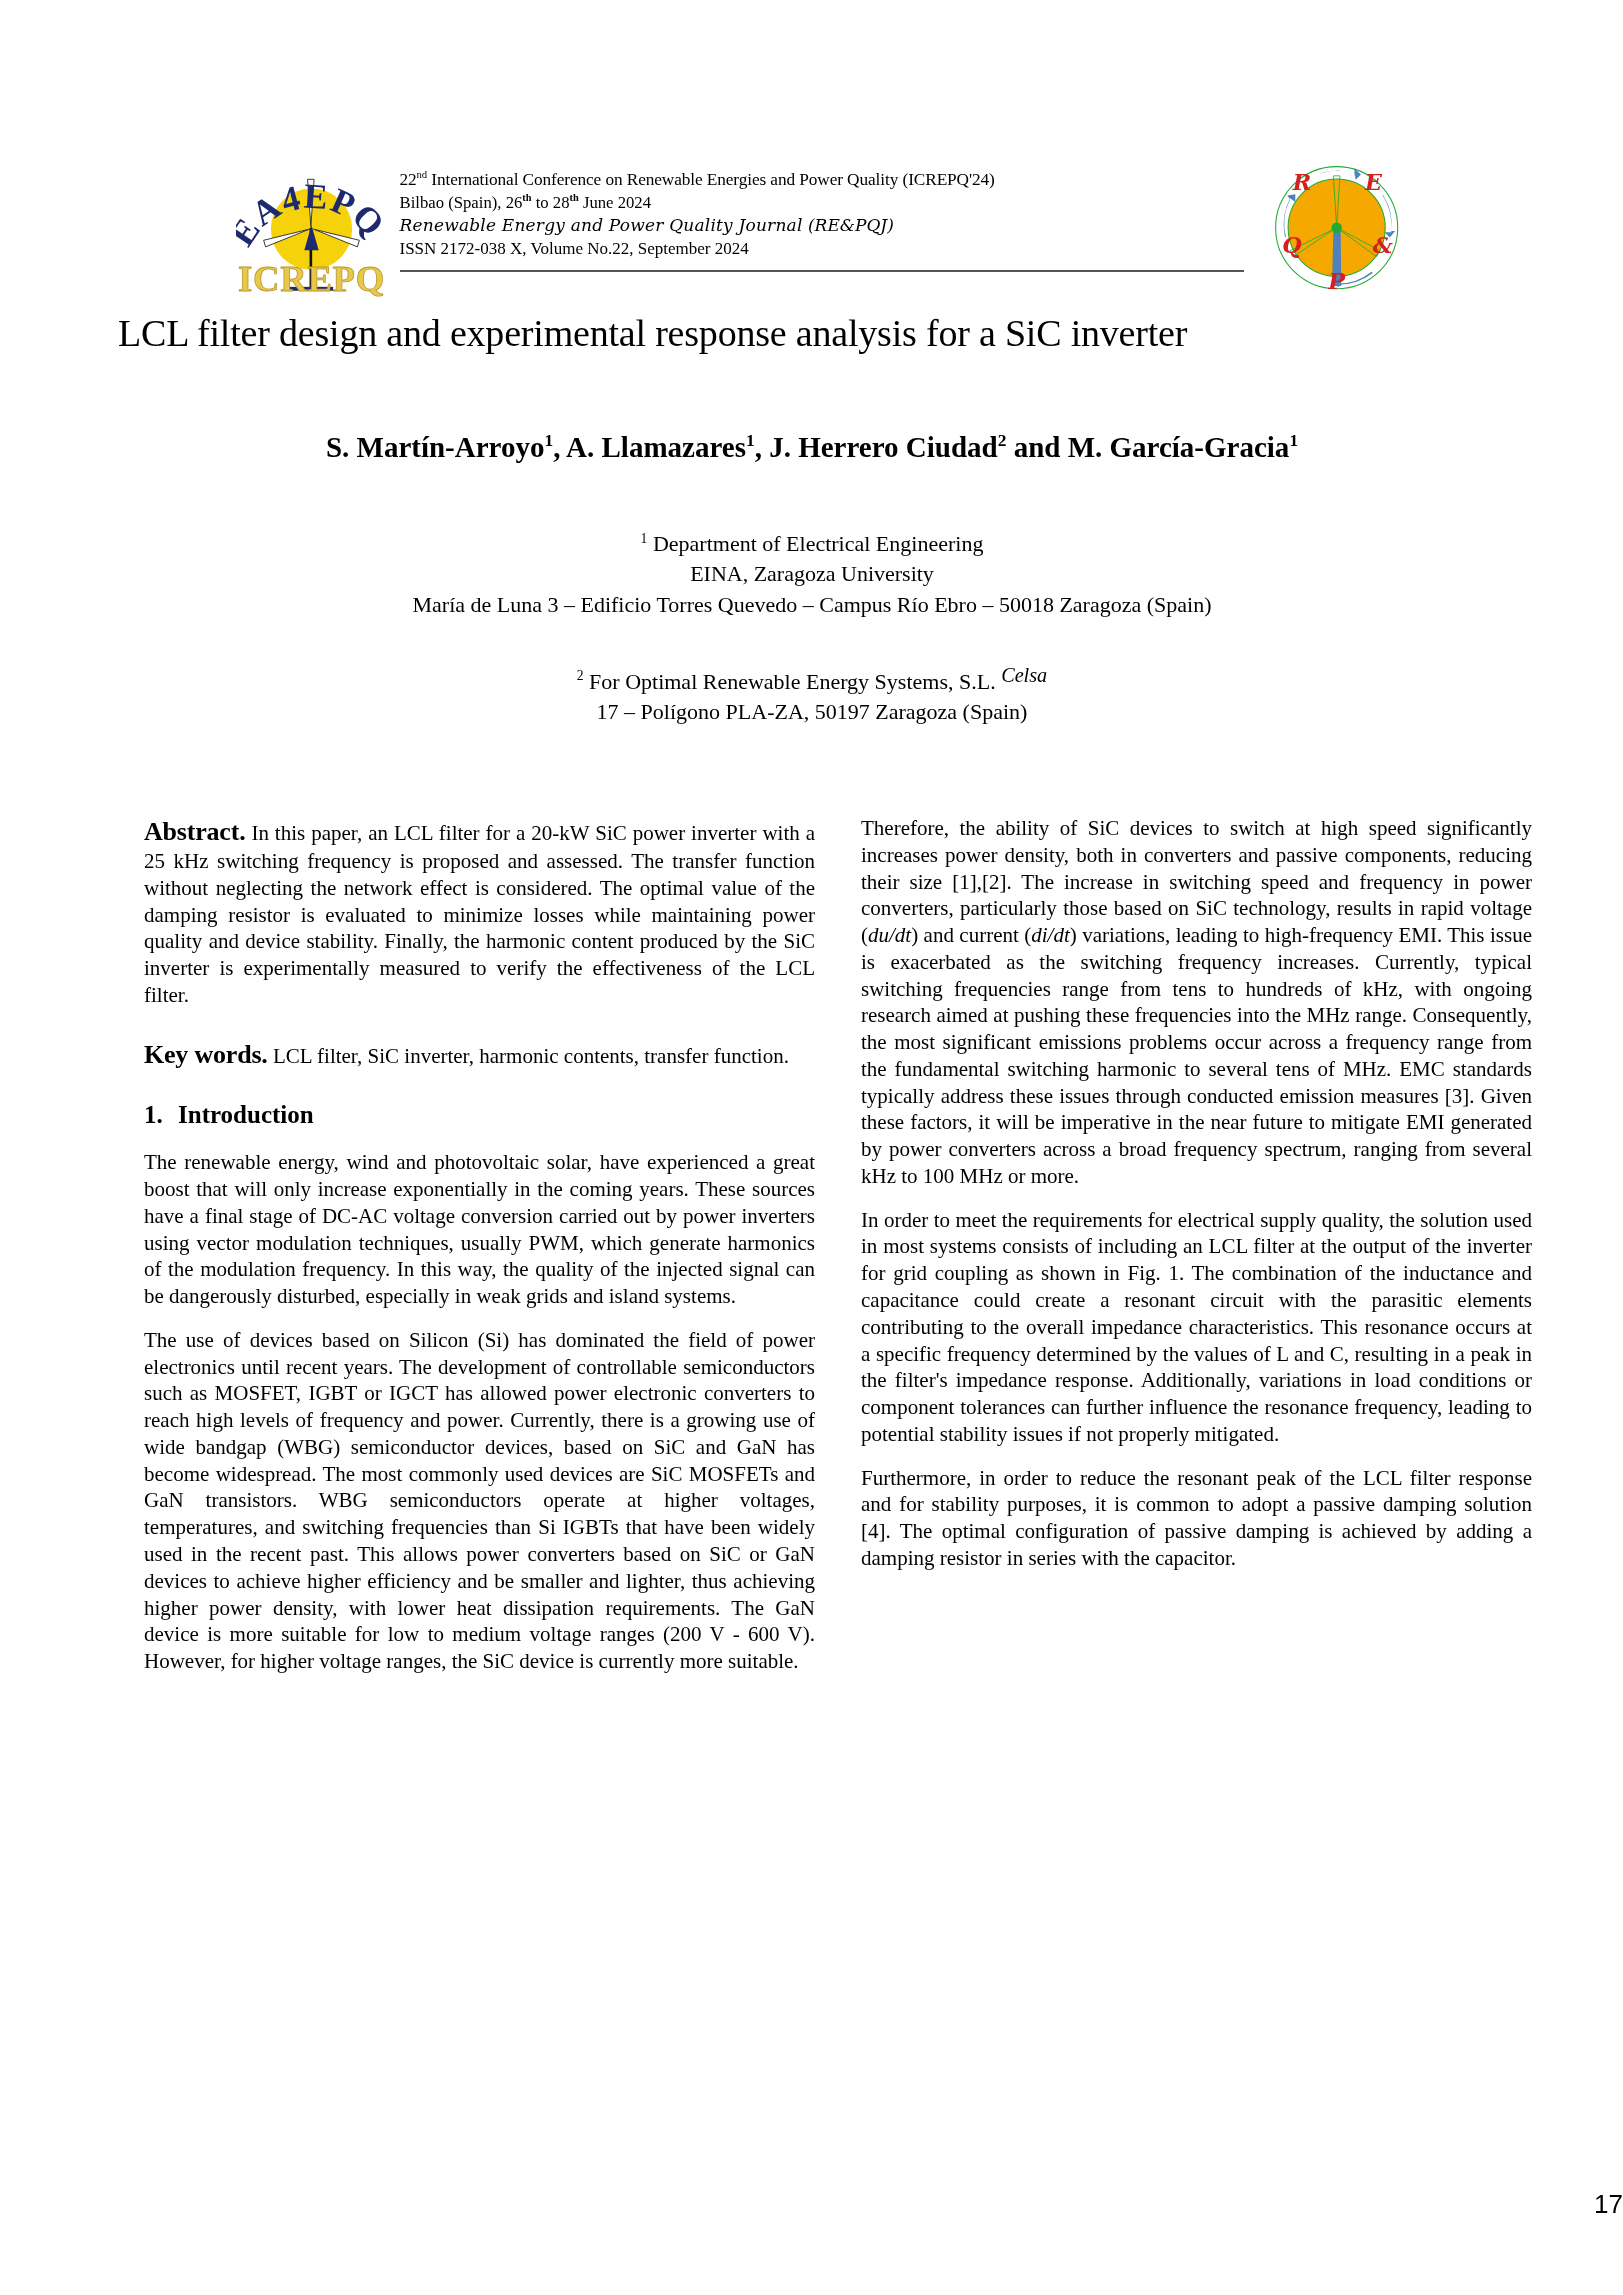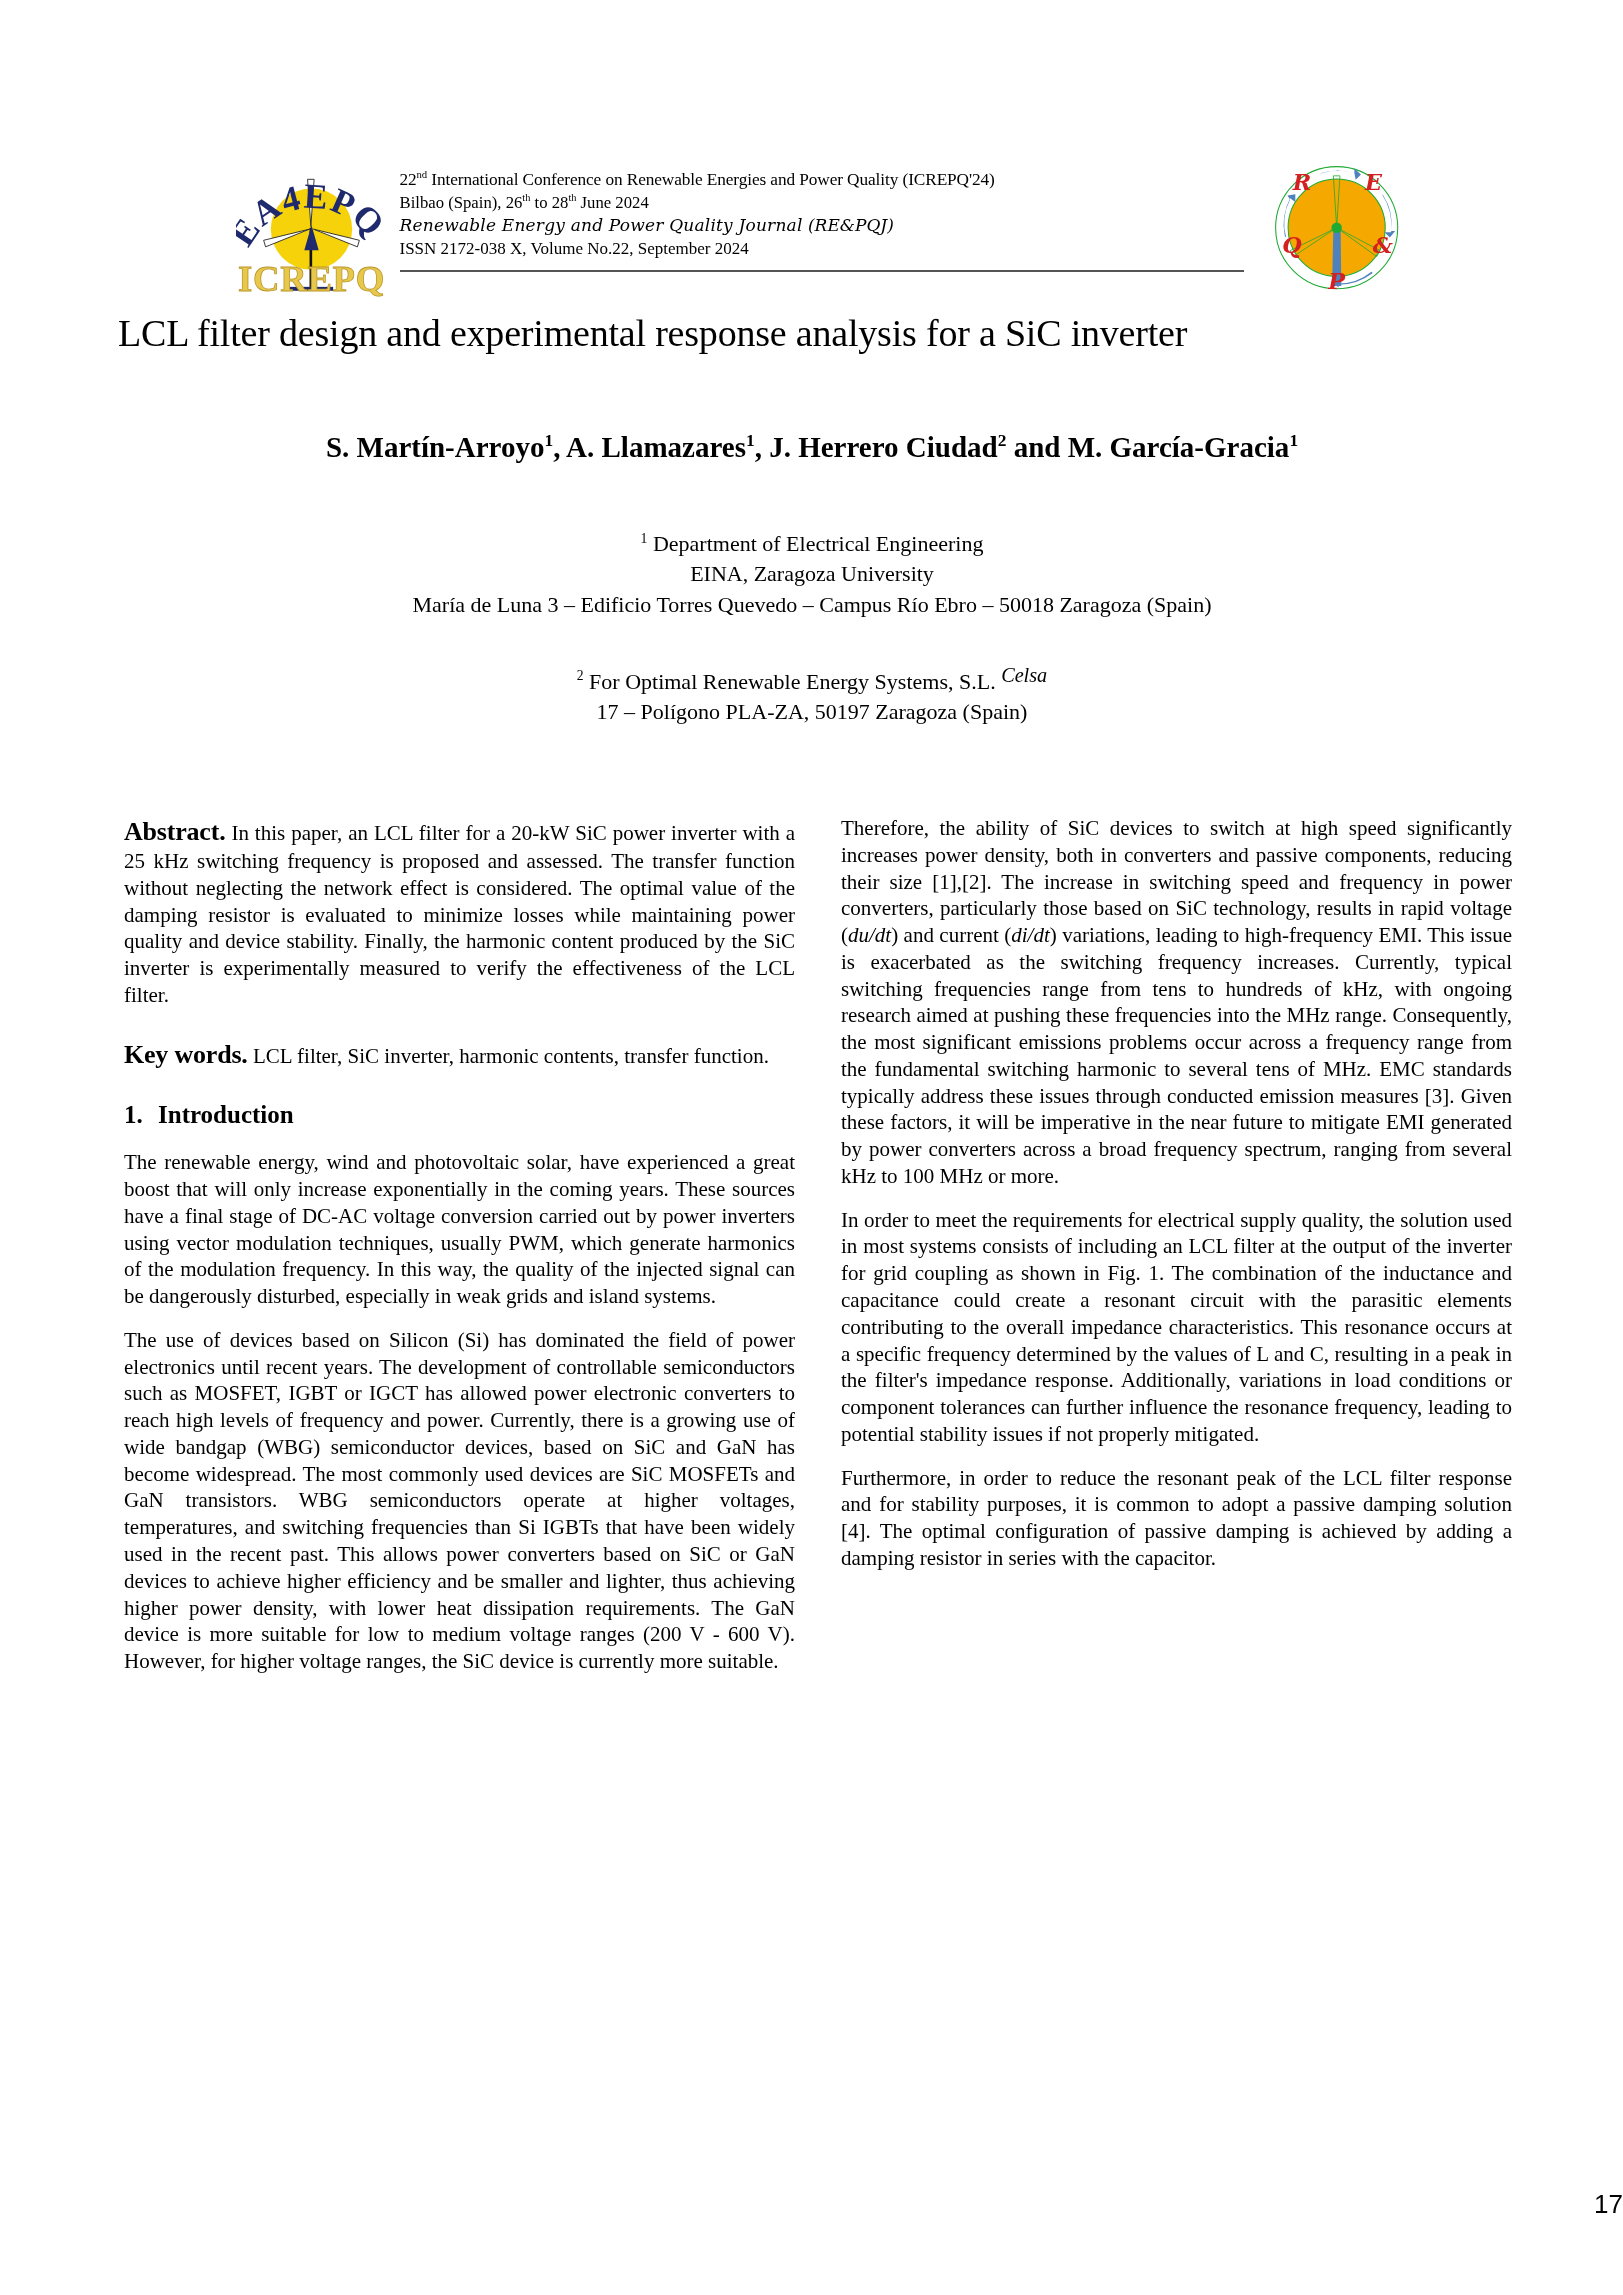--- a/index.html
+++ b/index.html
@@ -58,21 +58,21 @@
   .mh-line1 {
     font-size: 17.3px;
     line-height: 1.30;
     letter-spacing: -0.1px;
   }
   .mh-line1 sup { font-size: 0.62em; vertical-align: super; }
   .mh-line2 {
     font-size: 16.7px;
     line-height: 1.36;
   }
-  .mh-line2 sup { font-size: 0.62em; vertical-align: super; }
+  .mh-line2 sup { font-size: 0.62em; vertical-align: super; font-weight: bold; }
   .mh-line3 {
     font-size: 17px;
     line-height: 1.38;
     font-style: italic;
     font-family: "DejaVu Serif", "Liberation Serif", serif;
   }
   .mh-line3 .journal-script {
     font-style: italic;
     letter-spacing: 0.2px;
   }
@@ -141,20 +141,21 @@
     position: absolute;
     left: 124px;
     top: 815px;
     width: 1375px;
     height: 1316px;
   }
   .col {
     position: absolute;
     top: 0;
     width: 671px;
+    margin-left: 20px;
   }
   .col-left  { left: 0px; }
   .col-right { left: 717px; }
 
   p.body {
     margin: 0 0 17px 0;
     font-size: 21px;
     line-height: 1.275;
     text-align: justify;
     text-justify: inter-word;

